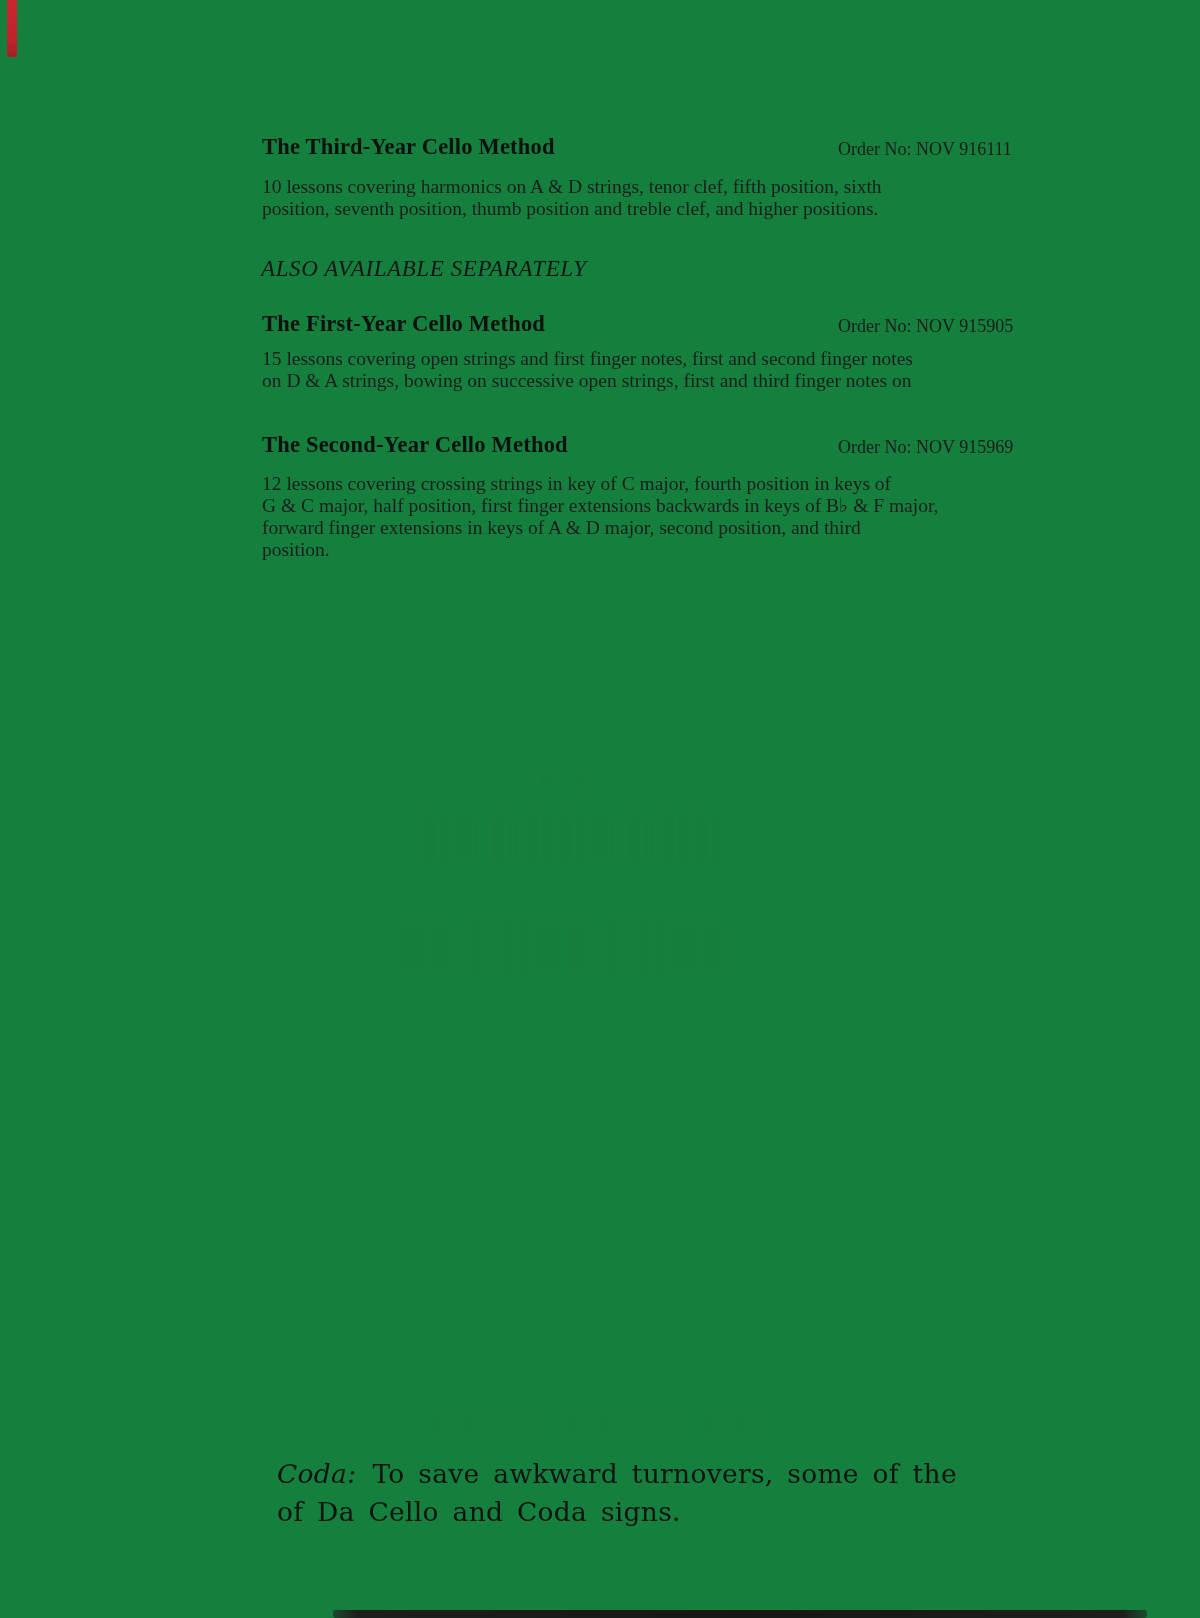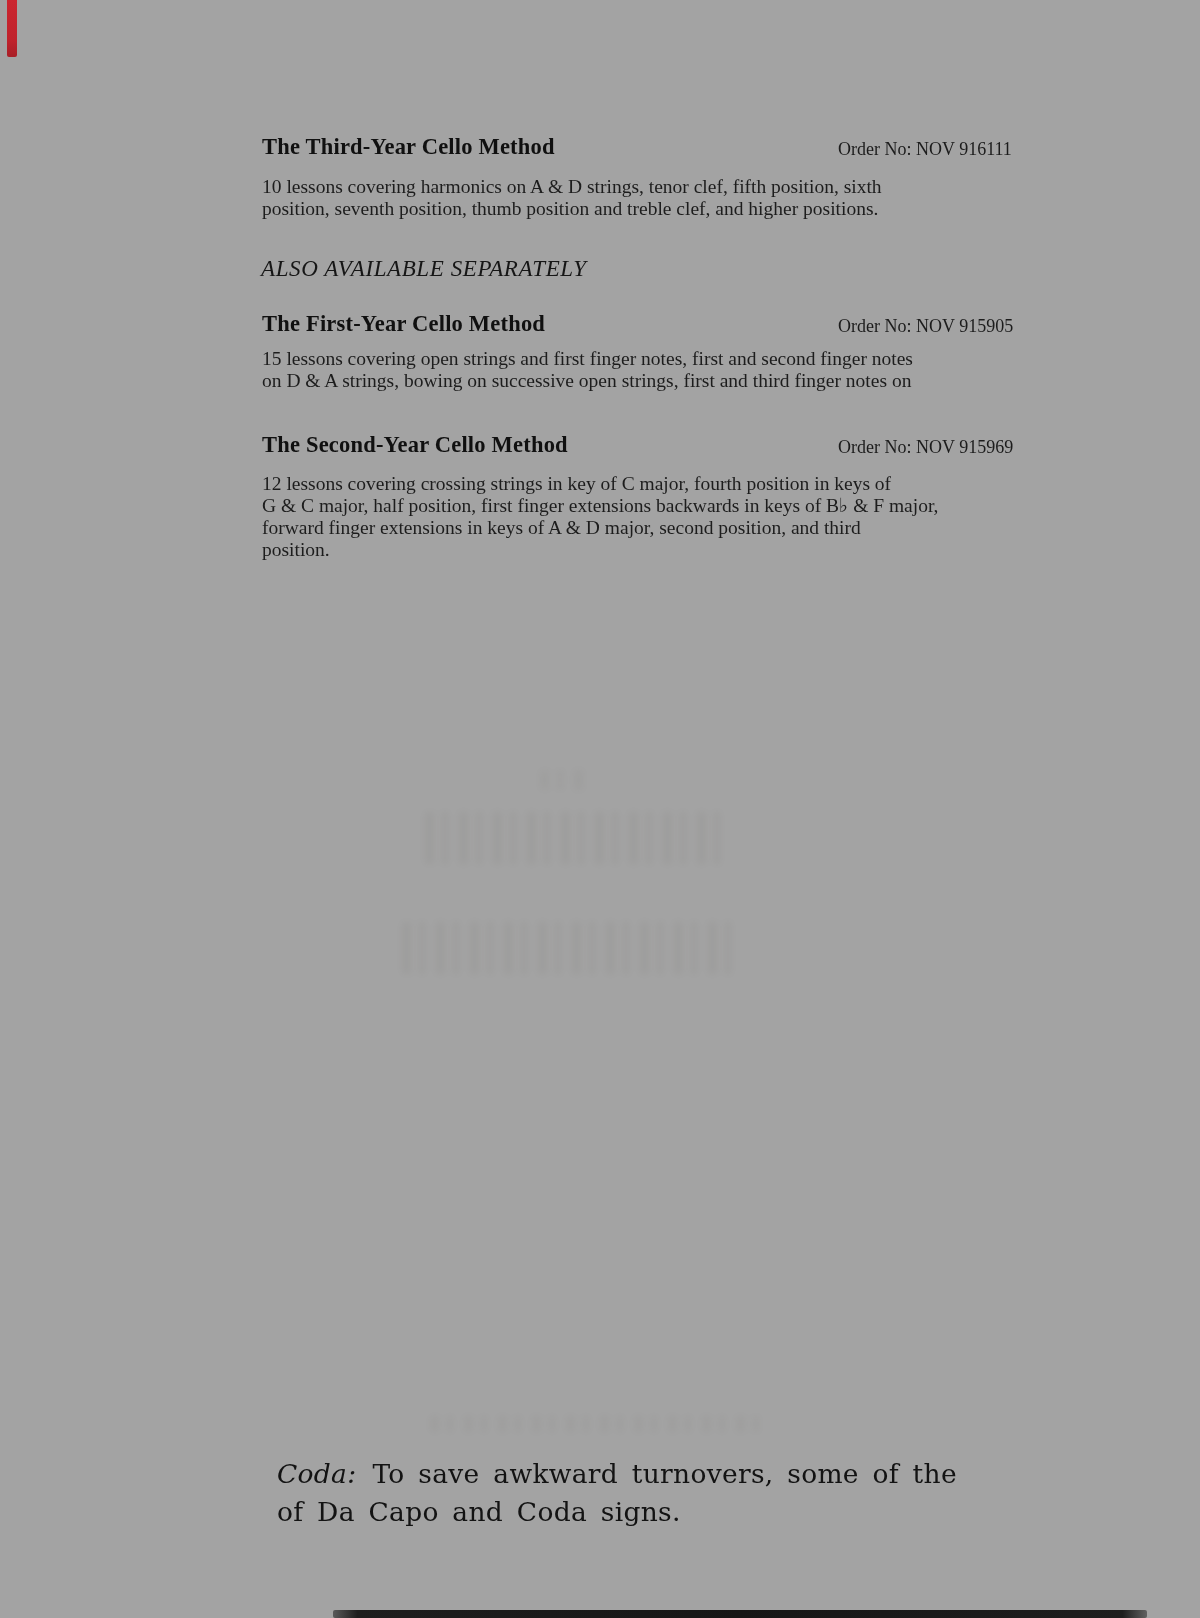--- a/index.html
+++ b/index.html
@@ -4,21 +4,21 @@
 <style>
   html, body {
     margin: 0;
     padding: 0;
     background: #e8e8e8;
   }
   #page {
     position: relative;
     width: 1200px;
     height: 1618px;
-    background: #a3a3a3;
+    background: #15803d;
     overflow: hidden;
     font-family: "Liberation Serif", "DejaVu Serif", serif;
     color: #1f1f1f;
   }
 
   
   .red-stripe {
     position: absolute;
     left: 7px; top: 0; width: 10px; height: 57px;
     background: linear-gradient(180deg, #cb2630 0%, #c0232c 70%, #a81f27 100%);
@@ -149,18 +149,18 @@
 
   <div class="ghost ghost-4"></div>
   <div class="ghost ghost-1"></div>
   <div class="ghost ghost-2"></div>
   <div class="ghost ghost-3"></div>
 
   <div class="note">
     <div class="line">
       <span class="note-label">Coda:</span><span>To save awkward turnovers, some of the</span>
     </div>
-    <div class="line">of Da Capo and Coda signs.</div>
+    <div class="line">of Da Cello and Coda signs.</div>
   </div>
 
   <div class="bottom-bar"></div>
 
 </div>
 
 </body></html>

